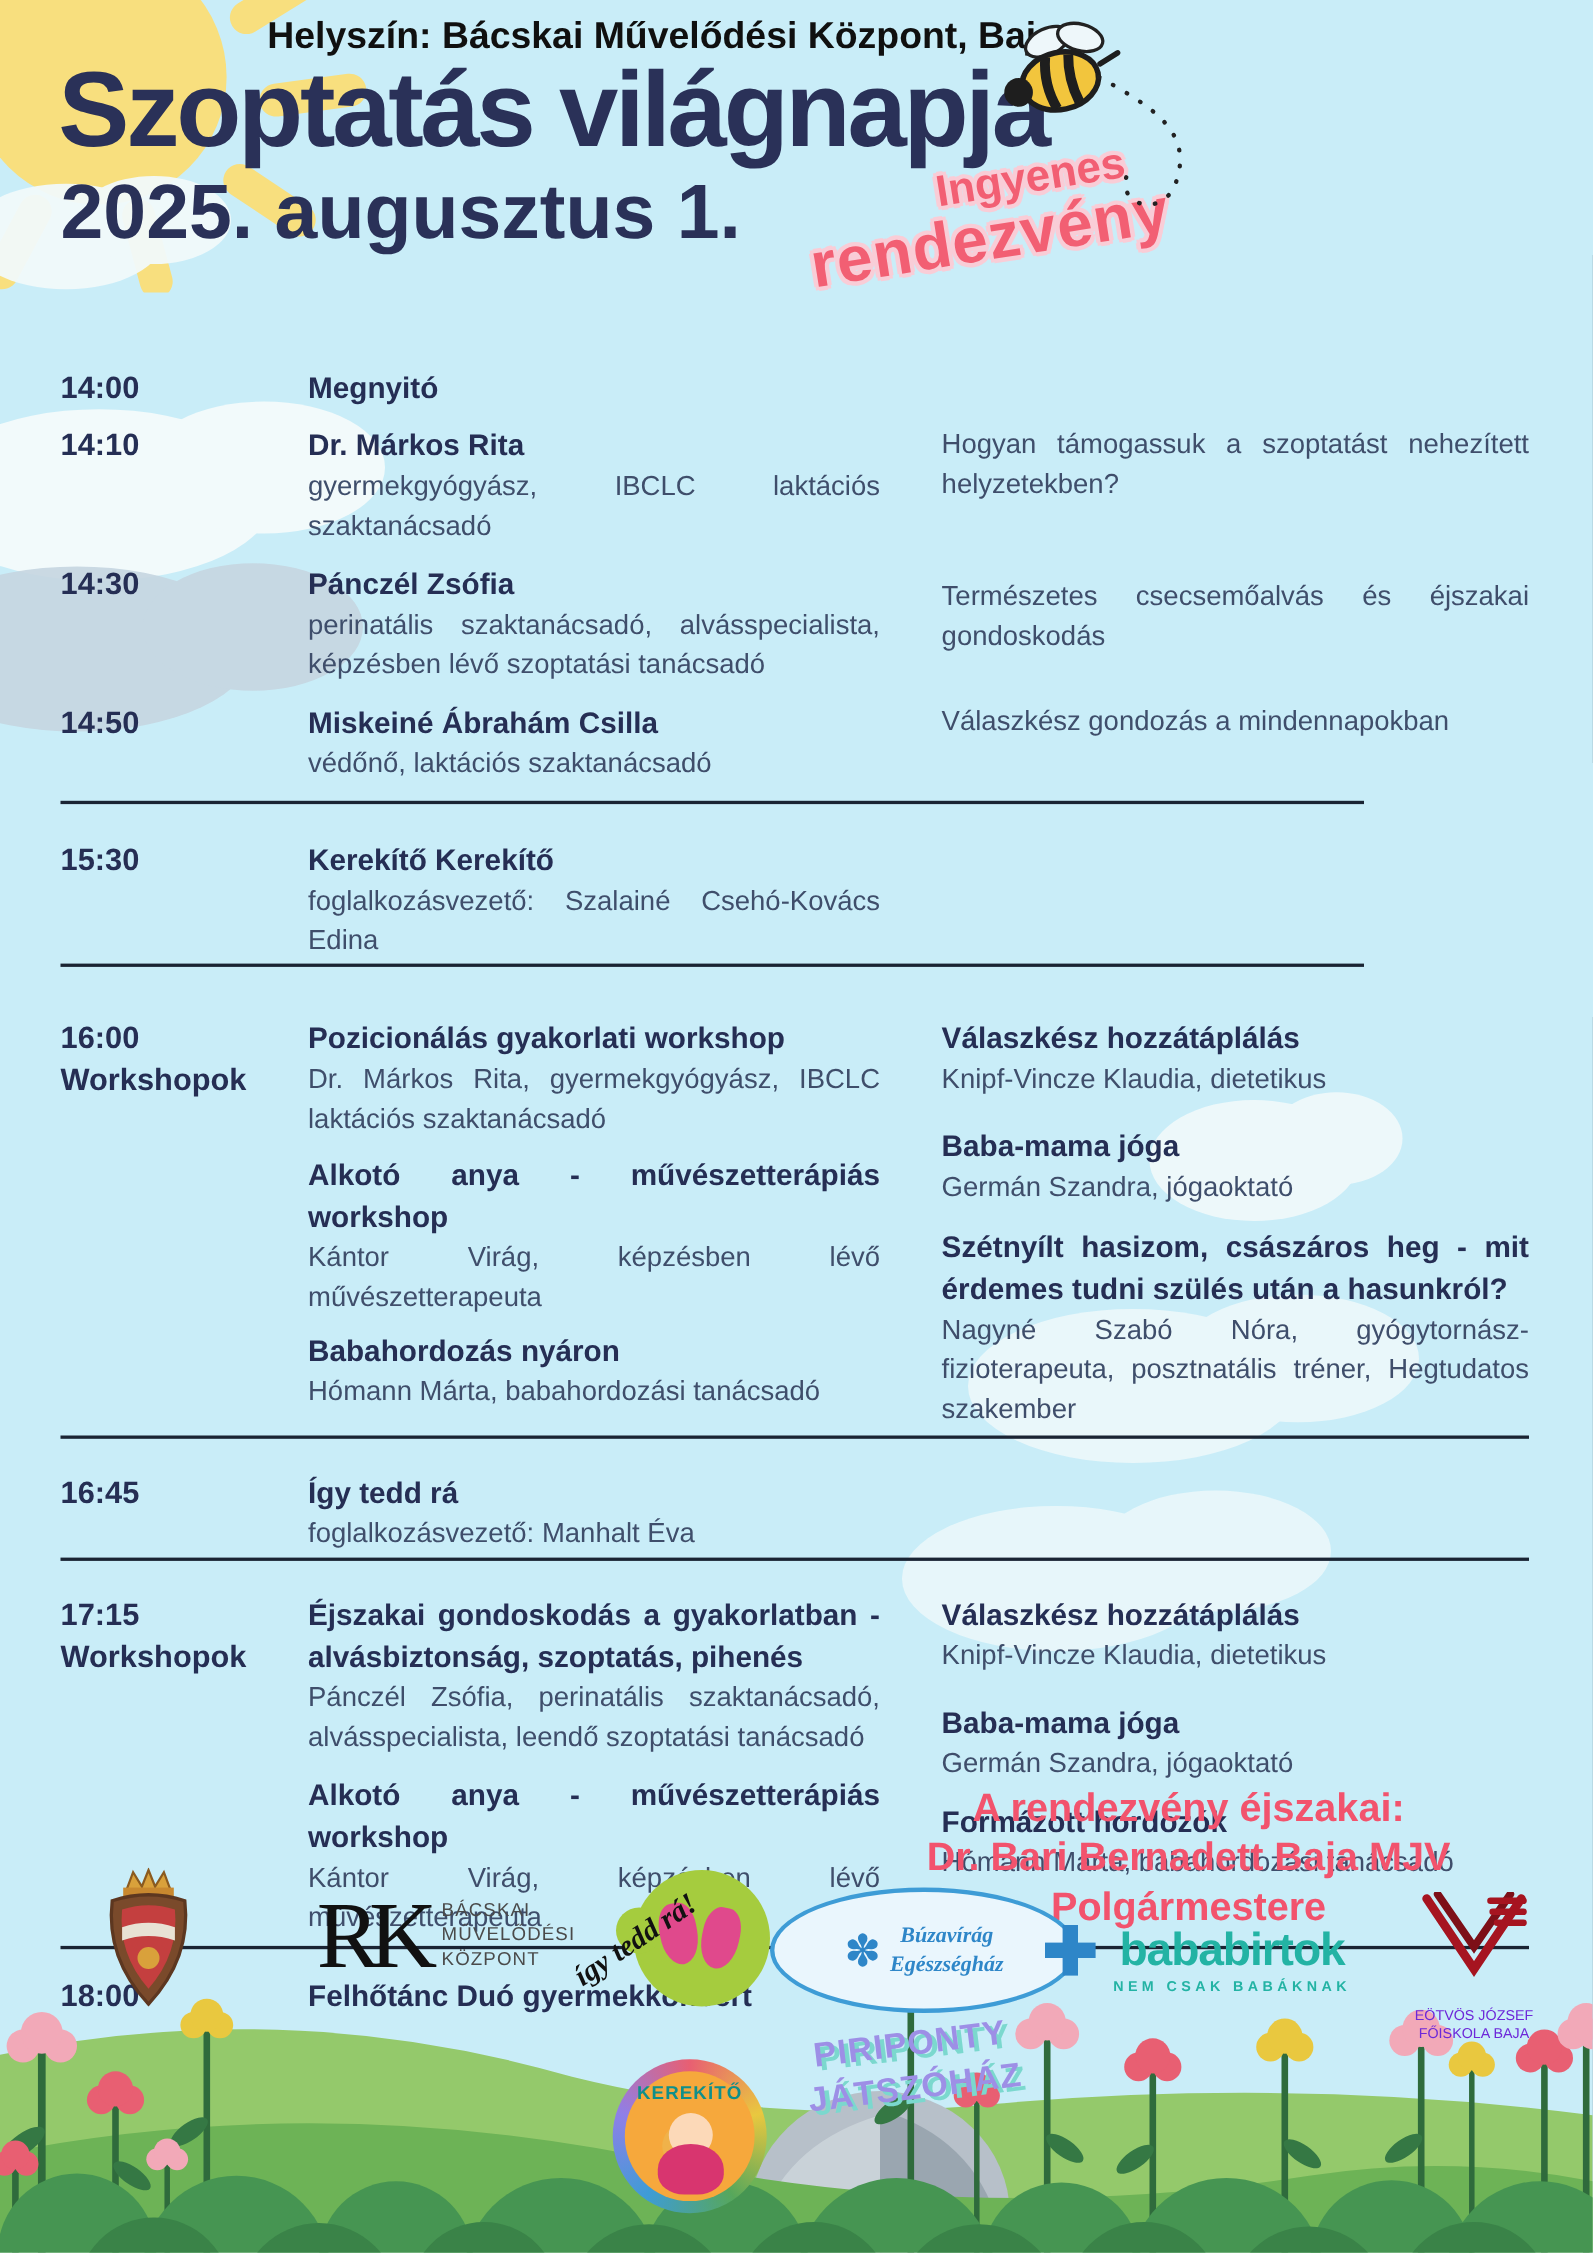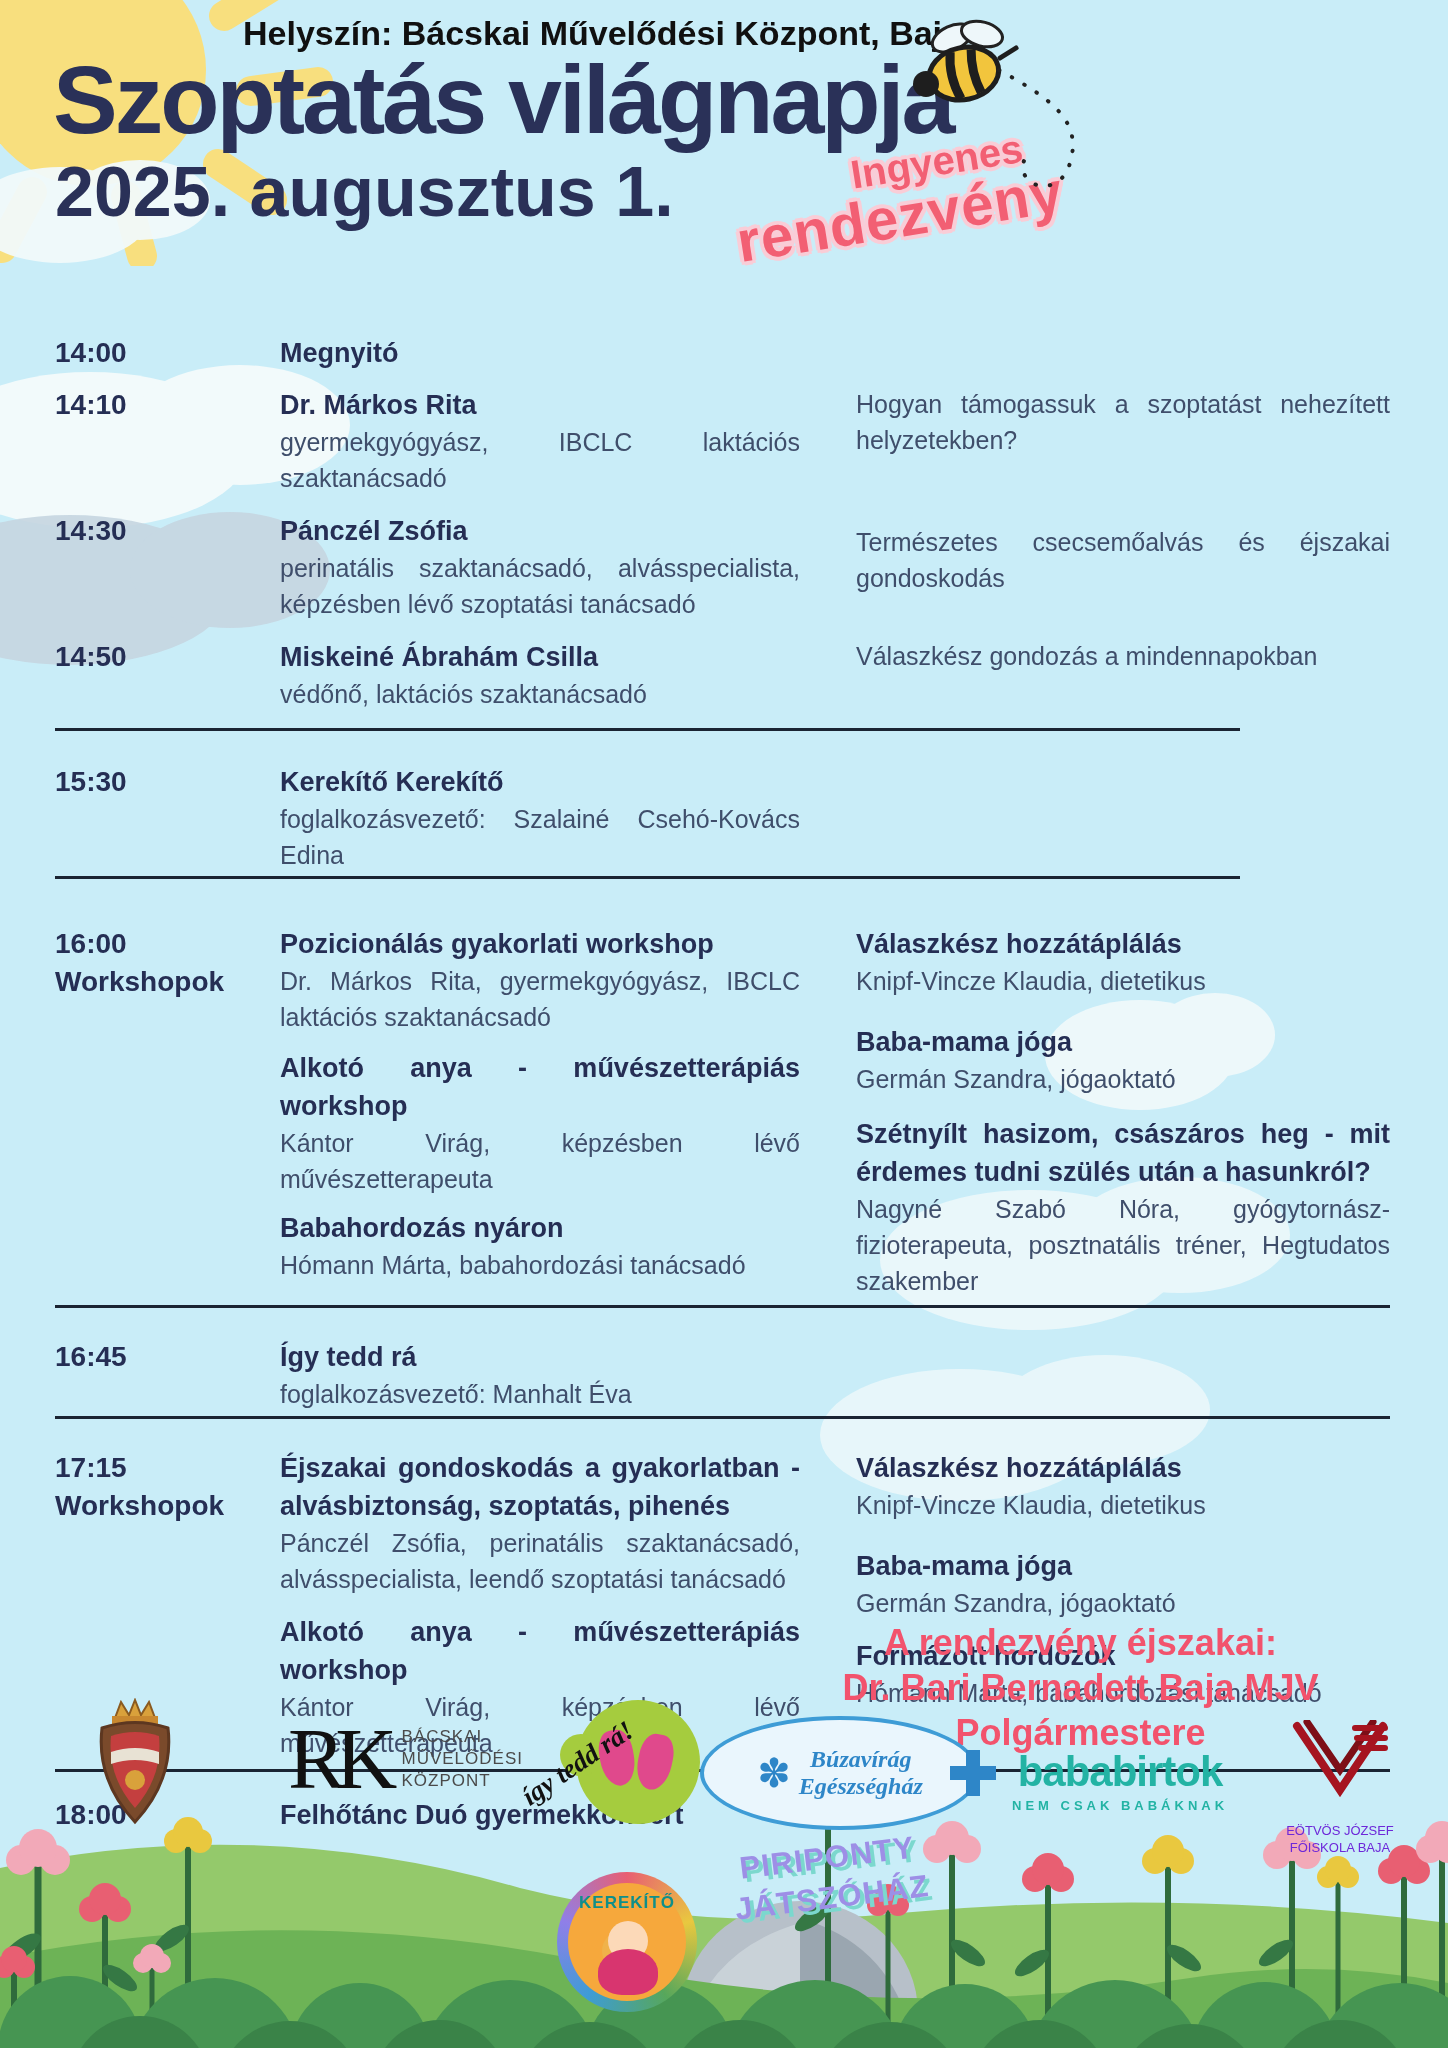--- a/index.html
+++ b/index.html
@@ -50,21 +50,21 @@
   .bmk-text{font-size:17px;color:#4a4a4a;letter-spacing:1px;white-space:pre-line;line-height:22px;}
   .igytedd{left:520px;top:1700px;width:180px;height:150px;}
   .igytedd-blob{position:absolute;right:0;top:0;width:124px;height:124px;border-radius:50%;background:#a5cc3e;}
   .igytedd-blob::before{content:"";position:absolute;left:-16px;top:34px;width:42px;height:42px;border-radius:50%;background:#a5cc3e;}
   .igytedd-fig{position:absolute;border-radius:40% 40% 50% 50%;background:#e0498c;}
   .igytedd-script{position:absolute;left:-6px;top:48px;transform:rotate(-34deg);font-family:"Liberation Serif",serif;
                   font-style:italic;font-weight:700;font-size:27px;color:#111;white-space:nowrap;}
   .buzavirag{left:700px;top:1716px;width:272px;height:106px;border:4px solid #3e9cd6;border-radius:50%;
              background:#eaf6fd;display:flex;align-items:center;justify-content:center;gap:8px;}
   .buza-flower{font-size:40px;color:#2e86c8;}
-  .buza-text{font-family:"Liberation Serif",serif;font-style:italic;font-weight:700;font-size:24px;
+  .buza-text{font-family:"Liberation Serif",serif;font-style:italic;font-weight:700;font-size:20px;
              color:#2e86c8;white-space:pre-line;text-align:center;line-height:27px;}
   .buza-cross{position:absolute;right:-20px;top:30px;width:46px;height:46px;
               background:linear-gradient(#2e86c8,#2e86c8) center/14px 46px no-repeat,
                          linear-gradient(#2e86c8,#2e86c8) center/46px 14px no-repeat;}
   .bababirtok{left:1012px;top:1748px;text-align:center;}
   .bababirtok .word{font-size:42px;font-weight:800;color:#23b3a4;letter-spacing:-1px;}
   .bababirtok .subt{font-size:13px;font-weight:700;color:#23b3a4;letter-spacing:4px;margin-top:2px;}
   .eotvos{left:1265px;top:1720px;width:150px;text-align:center;}
   .eotvos-text{font-size:13px;font-weight:400;color:#6d28d9;white-space:pre-line;line-height:17px;margin-top:20px;}
   .kerekito{left:557px;top:1872px;width:140px;height:140px;border-radius:50%;

